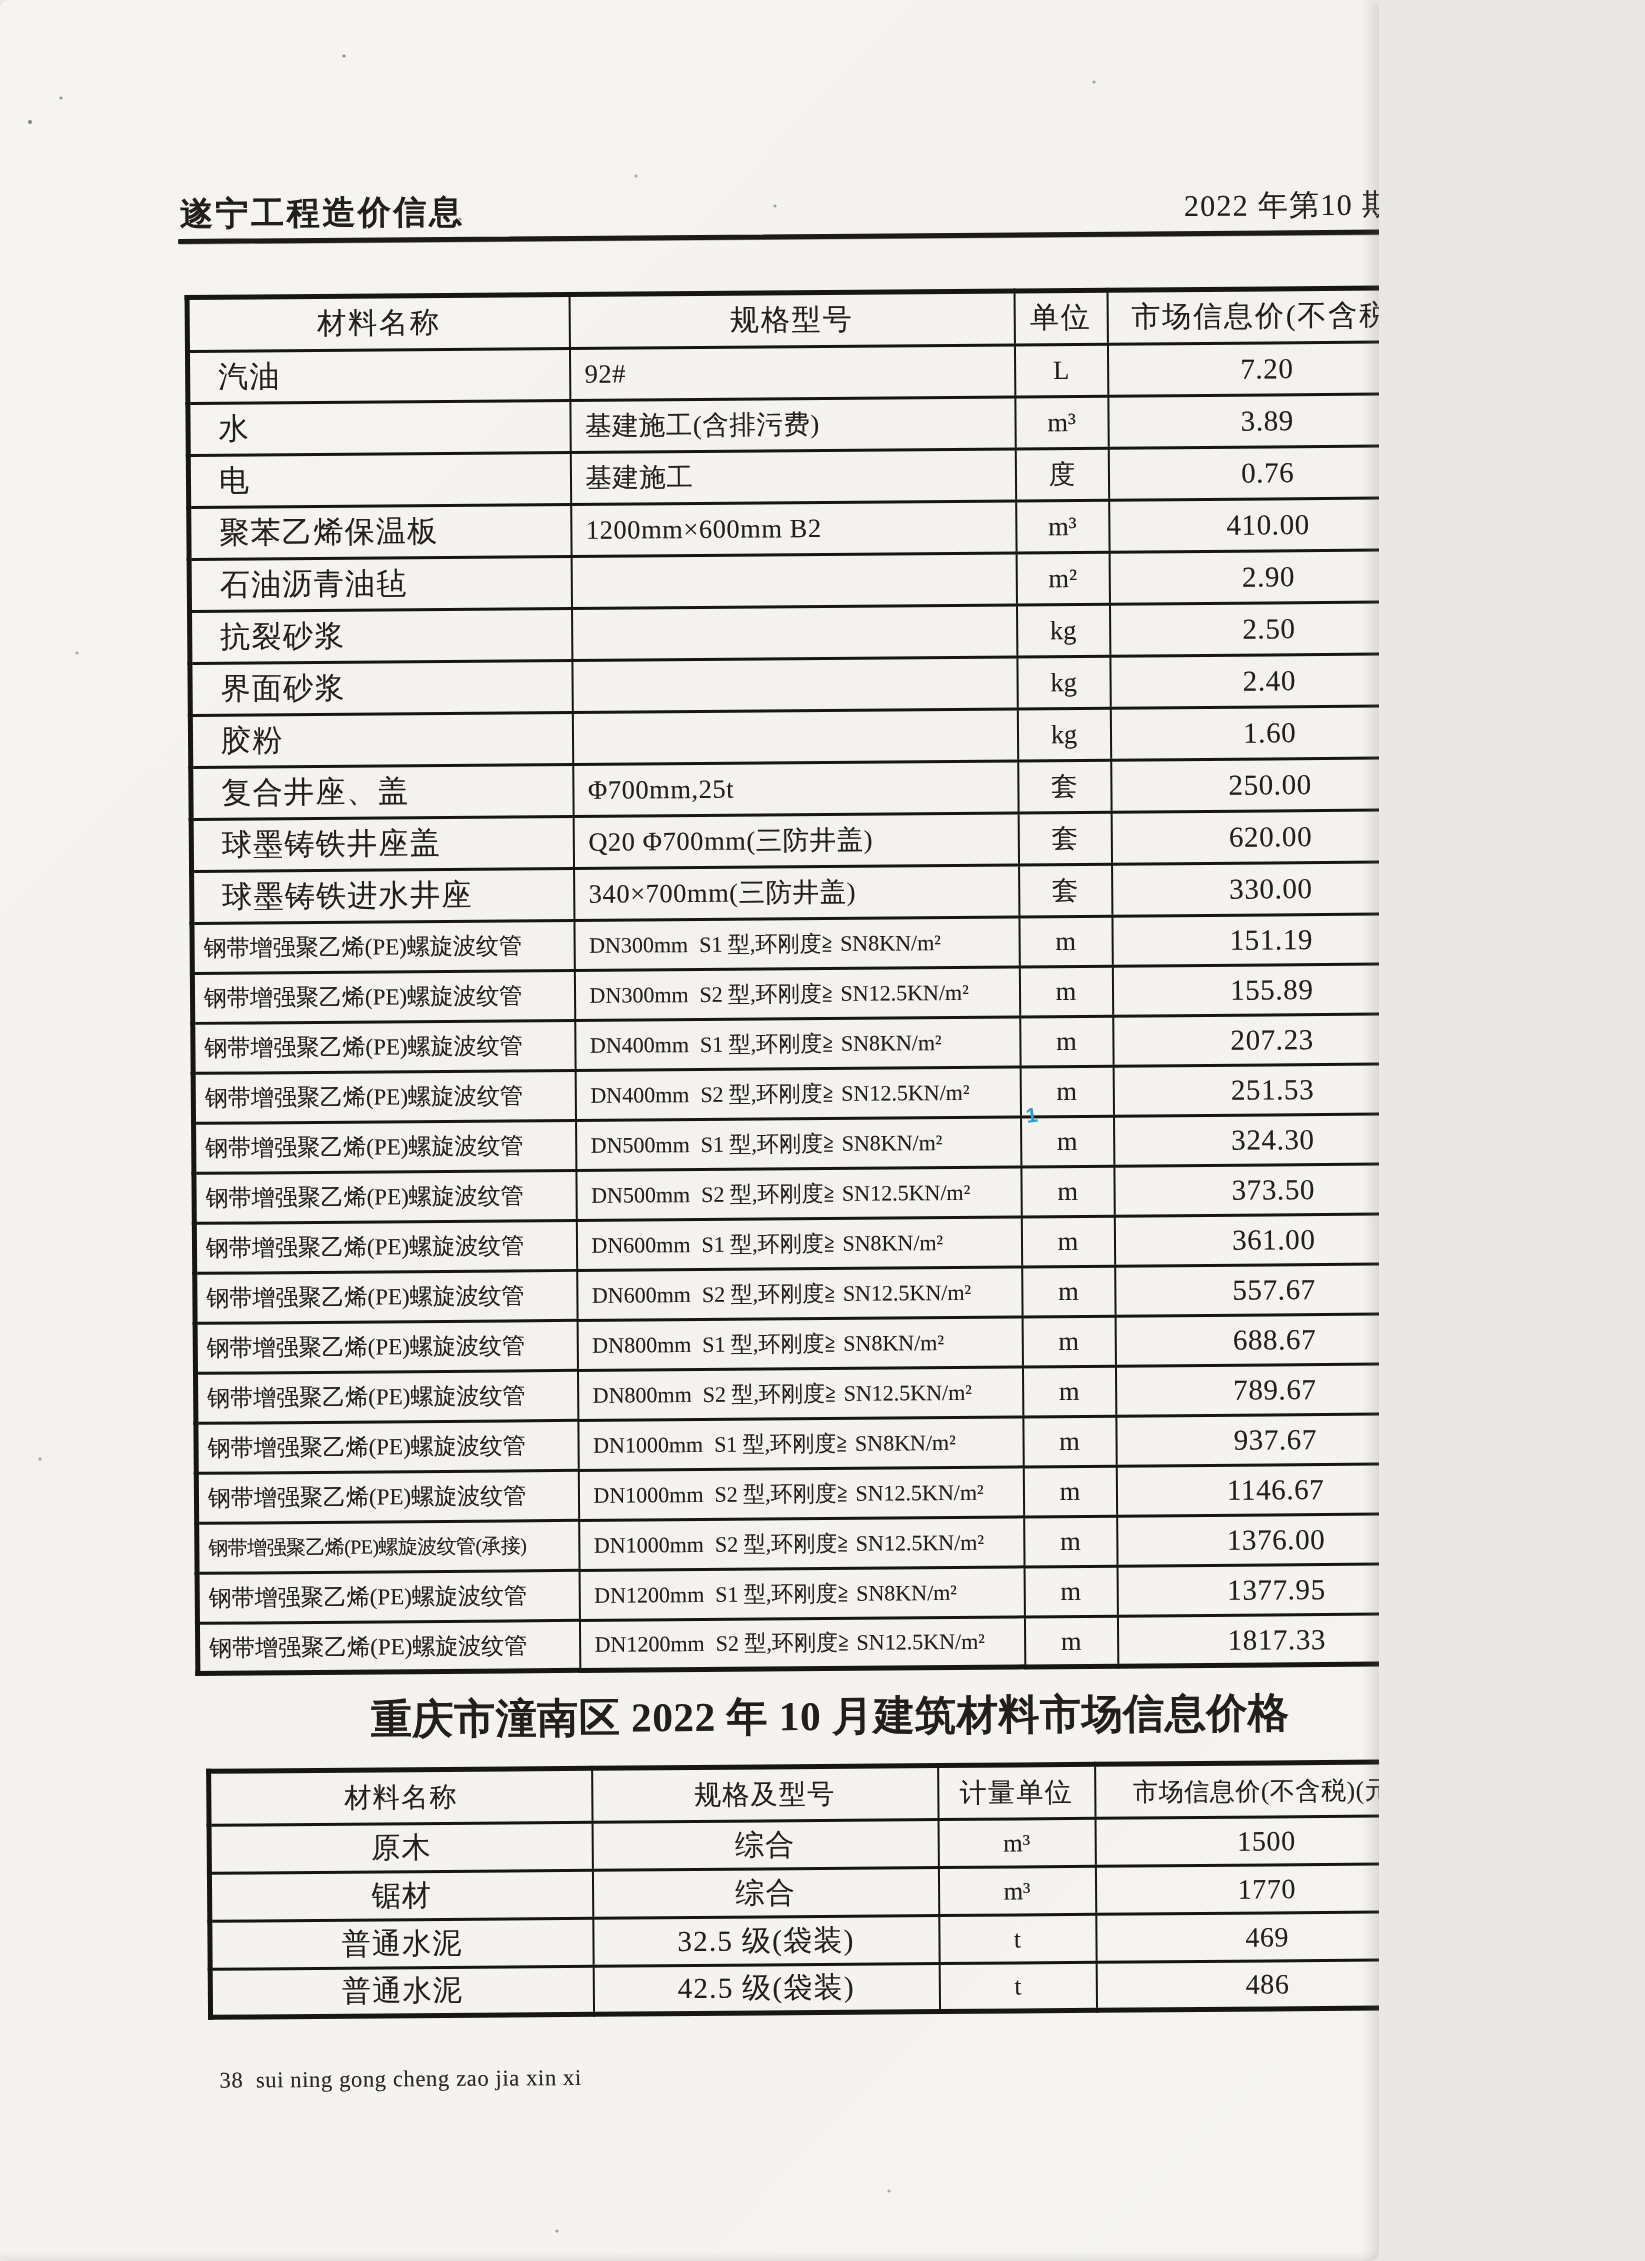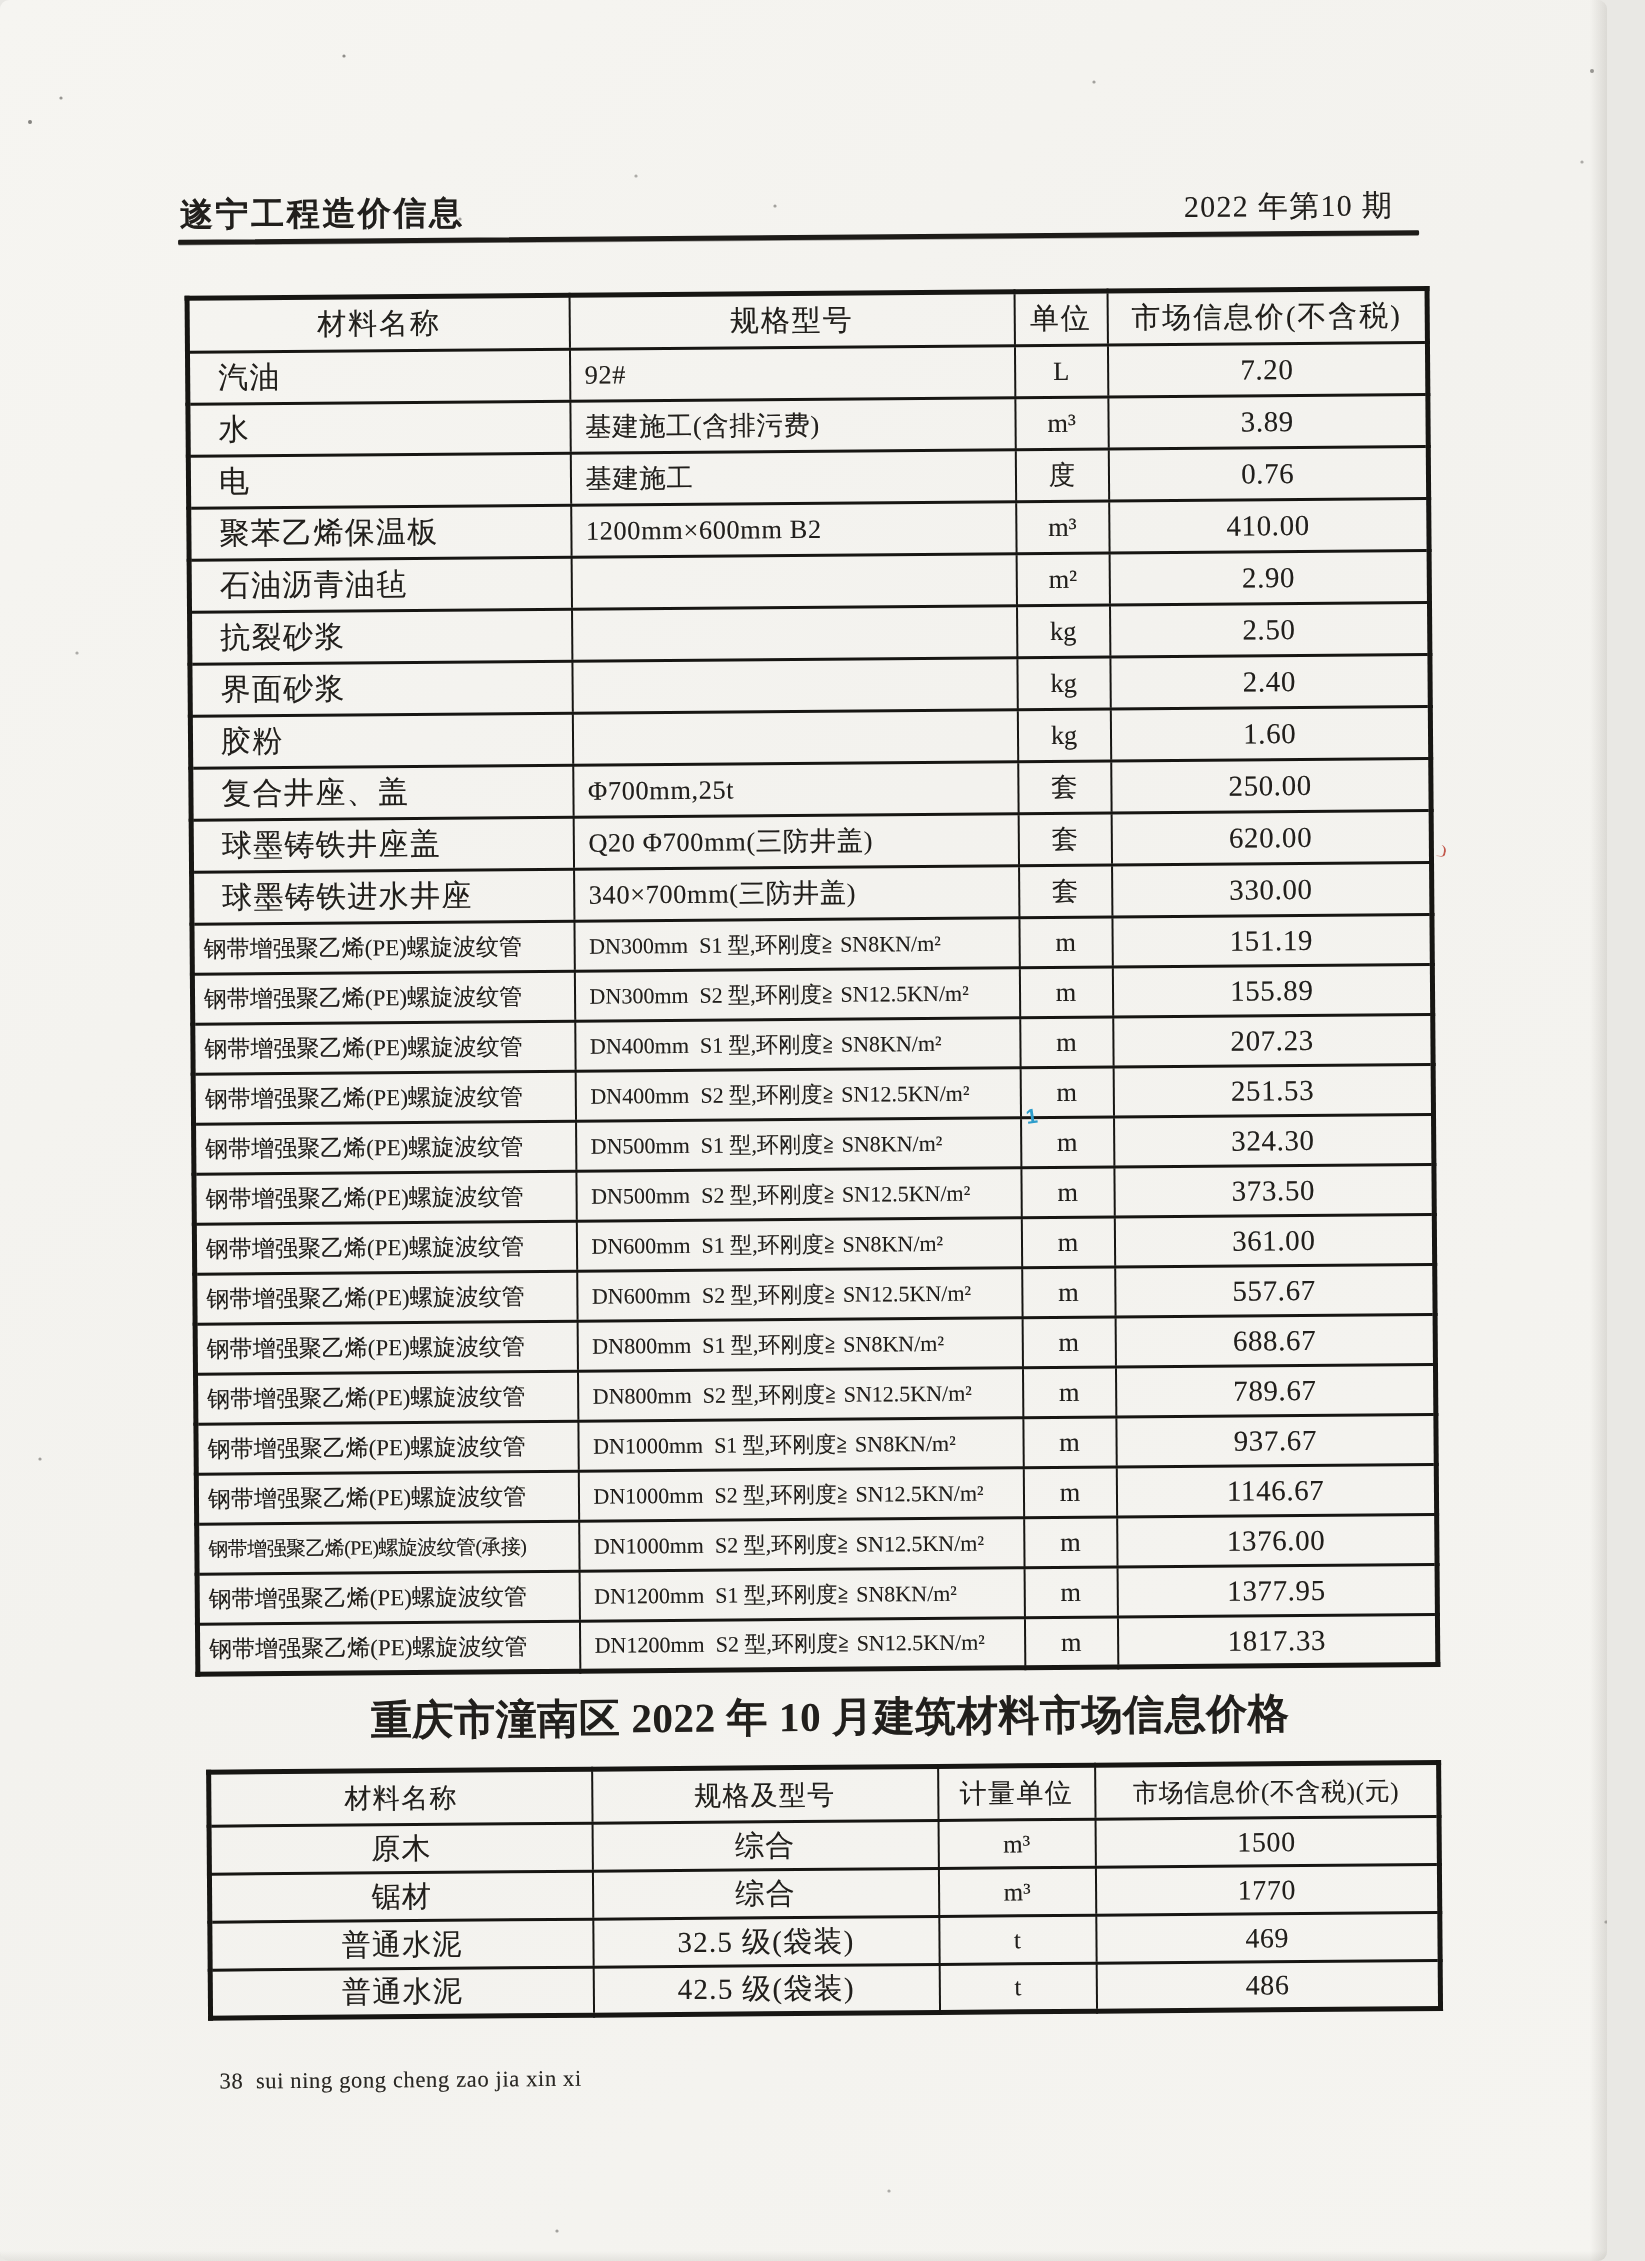--- a/index.html
+++ b/index.html
@@ -2,21 +2,21 @@
 <html lang="zh" style="font-size:10.3px"><head>
 <meta charset="utf-8">
 <style>
   html,body{margin:0;padding:0;}
   body{
     width:1645px;height:2261px;overflow:hidden;
     background:#e9e8e4;
     font-family:"Liberation Serif","DejaVu Serif",serif;
   }
   .page{
-    position:relative;width:1607px;height:2261px;overflow:hidden;
+    position:relative;width:1379px;height:2261px;overflow:hidden;
     background:linear-gradient(135deg,#f6f5f1 0%,#f3f2ee 45%,#f5f4f0 100%);
     color:#211f1c;
     border-radius:9px;
   }
   .content{
     position:absolute;left:0;top:0;width:100%;height:100%;
     transform:rotate(-0.45deg);
     transform-origin:50% 55%;
     text-shadow:0 0 0.6px rgba(25,22,18,0.35);
   }

